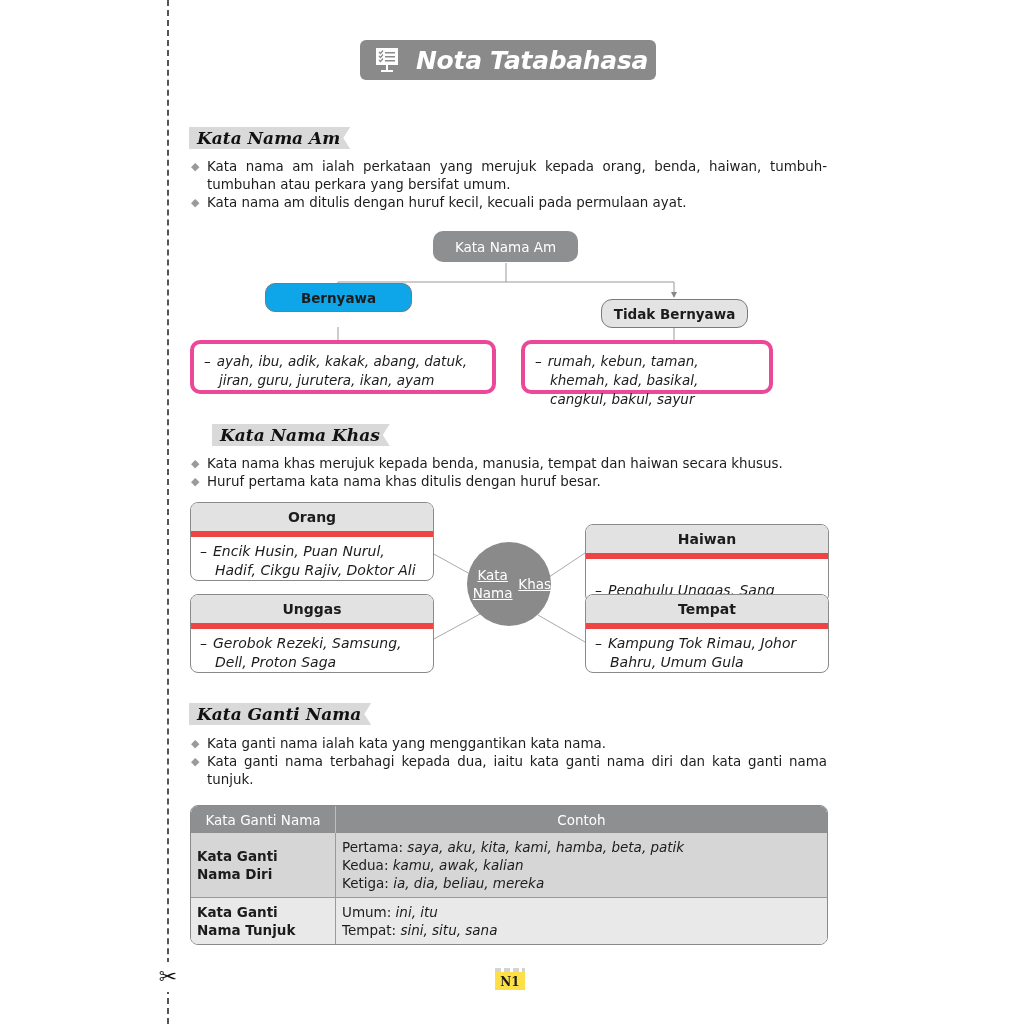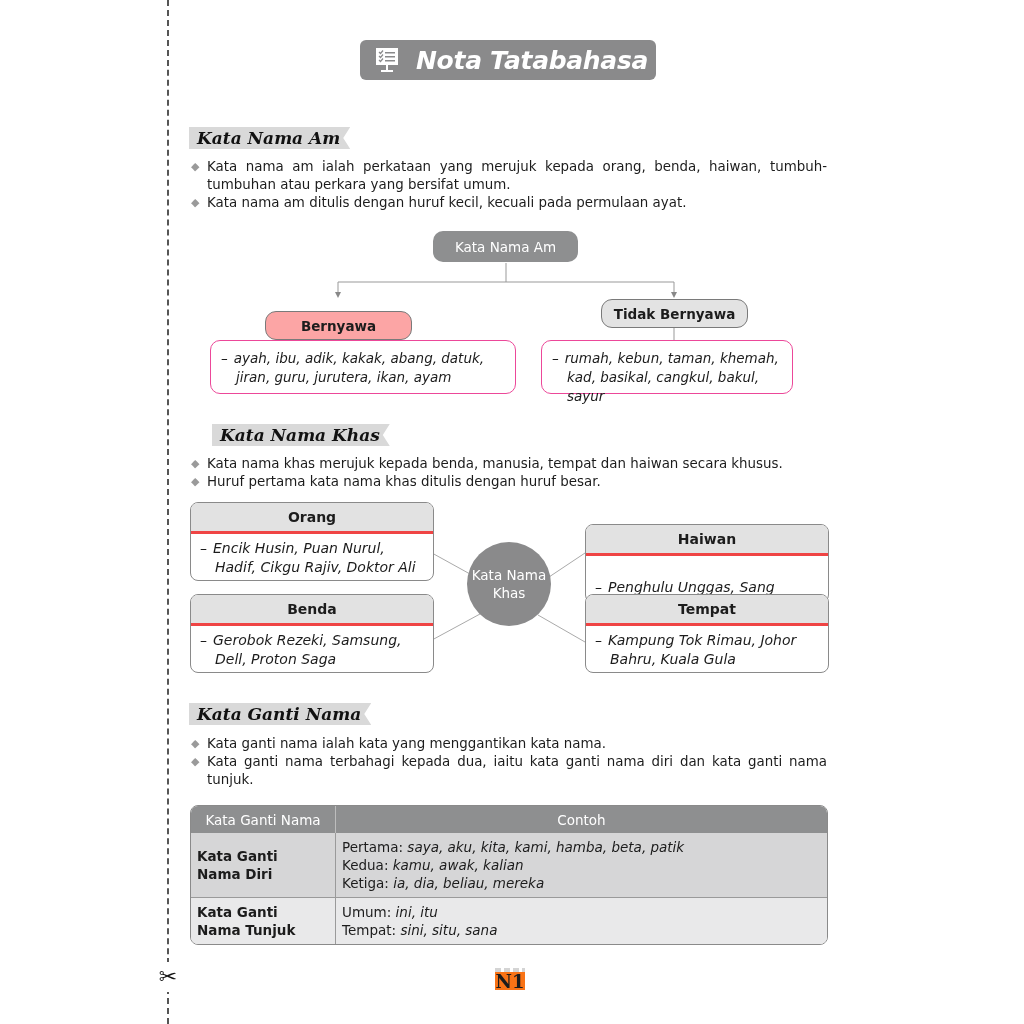--- a/index.html
+++ b/index.html
@@ -16,40 +16,40 @@
                         margin-left:14px; letter-spacing:-0.3px; }
   .sec-head { position:absolute; left:189px; height:22px; background:#d9d9d9;
               font-family:"DejaVu Serif", serif; font-style:italic; font-weight:bold; font-size:17px;
               line-height:22px; padding:0 10px 0 8px; color:#111;
               clip-path: polygon(0 0, 100% 0, calc(100% - 7px) 50%, 100% 100%, 0 100%); }
   .bullets { position:absolute; left:191px; width:636px; font-size:13.4px; line-height:18px; }
   .bullet { position:relative; padding-left:16px; text-align:justify; }
   .bullet .dia { position:absolute; left:0; top:3px; width:9px; height:9px; color:#9a9a9a; font-size:11px; line-height:11px; }
   .pill { position:absolute; border:1px solid #7a7a7a; border-radius:11px; font-size:13.5px;
           display:flex; align-items:center; justify-content:center; }
-  .box { position:absolute; border:1px solid #ec4899; border-radius:10px; background:#fff;
-         font-size:13.5px; font-style:italic; line-height:19px; padding:8px 10px 0 10px; box-sizing:border-box;margin-left:20px; }
+  .box { position:absolute; border:4px solid #ec4899; border-radius:10px; background:#fff;
+         font-size:13.5px; font-style:italic; line-height:19px; padding:8px 10px 0 10px; box-sizing:border-box; }
   .dash { font-style:normal; margin-right:6px; }
   svg.conn { position:absolute; left:0; top:0; }
   .khas { position:absolute; border:1px solid #8a8a8a; border-radius:8px; background:#fff; overflow:hidden; }
-  .khas .hd { height:28px; background:#e2e2e2; border-bottom:3px solid #ef4444; text-align:center;
+  .khas .hd { height:28px; background:#e2e2e2; border-bottom:6px solid #ef4444; text-align:center;
               font-size:14px; font-weight:bold; line-height:28px; }
   .khas .bd { font-size:14px; font-style:italic; line-height:19px; padding:5px 10px 0 9px; }
   .circle { position:absolute; left:467px; top:542px; width:84px; height:84px; border-radius:50%; background:#8a8a8b;
-            color:#fff; font-size:13.5px; text-align:center; display:flex; flex-direction:column; align-items:center; justify-content:center; line-height:18px; }
+            color:#fff; font-size:13.5px; text-align:center; display:flex; flex-direction:row; align-items:center; justify-content:center; line-height:18px;text-decoration:underline; }
   table.kgn { position:absolute; left:190px; top:805px; width:638px; border-collapse:separate; border-spacing:0;
               border:1px solid #8a8a8a; border-radius:8px; overflow:hidden; font-size:13.5px; }
   table.kgn th { background:#8e8f90; color:#fff; font-weight:normal; height:27px; padding:0; }
   table.kgn th:first-child { width:144px; border-right:1px solid #bdbdbd; }
   table.kgn td { padding:4px 6px; vertical-align:middle; line-height:18px; }
   table.kgn td.rh { text-align:left; font-weight:bold; border-right:1px solid #9a9a9a; }
   table.kgn tr.r1 td { background:#d6d6d7; border-bottom:1px solid #9a9a9a; height:56px; }
   table.kgn tr.r2 td { background:#e9e9ea; height:38px; }
-  .page-num { position:absolute; left:495px; top:972px; width:30px; height:18px; background:#f97316;
-              font-family:"DejaVu Serif", serif; font-weight:bold; font-size:18px; text-align:center; line-height:20px; }
+  .page-num { position:absolute; left:495px; top:972px; width:30px; height:18px; background:#fde047;
+              font-family:"DejaVu Serif", serif; font-weight:bold; font-size:12px; text-align:center; line-height:20px; }
   .page-num:before { content:""; position:absolute; left:0; top:-4px; width:30px; height:4px;
                      background: repeating-linear-gradient(90deg,#d4d4d4 0 6px,transparent 6px 9px); }
   i { font-style:italic; }
 </style>
 </head>
 <body>
 
 <div class="cutline"></div>
 <div class="scissors">✂</div>
 
@@ -84,21 +84,21 @@
   <line x1="338" y1="327" x2="338" y2="341" stroke="#999" stroke-width="1"></line>
   <line x1="674" y1="327" x2="674" y2="341" stroke="#999" stroke-width="1"></line>
 
   <line x1="432" y1="553" x2="470" y2="574" stroke="#aaa" stroke-width="1"></line>
   <line x1="432" y1="640" x2="480" y2="614" stroke="#aaa" stroke-width="1"></line>
   <line x1="585" y1="553" x2="549" y2="577" stroke="#aaa" stroke-width="1"></line>
   <line x1="585" y1="642" x2="538" y2="615" stroke="#aaa" stroke-width="1"></line>
 </svg>
 
 <div class="pill" style="left:433px; top:231px; width:145px; height:31px; background:#8e8f90; color:#fff; border:none; border-radius:10px;">Kata Nama Am</div>
-<div class="pill" style="left:265px; top:311px; width:145px; height:27px; background:#fca5a5; font-weight:bold;">Bernyawa</div>
+<div class="pill" style="left:265px; top:283px; width:145px; height:27px; background:#0ea5e9; font-weight:bold;border-radius:10px;">Bernyawa</div>
 <div class="pill" style="left:601px; top:299px; width:145px; height:27px; background:#e3e3e3; font-weight:bold;">Tidak Bernyawa</div>
 
 <div class="box" style="left:190px; top:340px; width:306px; height:54px;">
   <div style="padding-left:15px; text-indent:-15px;"><span class="dash">–</span><span>ayah, ibu, adik, kakak, abang, datuk, jiran, guru, jurutera, ikan, ayam</span></div>
 </div>
 <div class="box" style="left:521px; top:340px; width:252px; height:54px;">
   <div style="padding-left:15px; text-indent:-15px;"><span class="dash">–</span><span>rumah, kebun, taman, khemah, kad, basikal, cangkul, bakul, sayur</span></div>
 </div>
 
 <div class="sec-head" style="top:424px;margin-left:23px;">Kata Nama Khas</div>
@@ -109,26 +109,26 @@
 
 <div class="khas" style="left:190px; top:502px; width:242px; height:77px;">
   <div class="hd">Orang</div>
   <div class="bd" style="padding-left:24px; text-indent:-15px;"><span class="dash">–</span><span>Encik Husin, Puan Nurul, Hadif, Cikgu Rajiv, Doktor Ali</span></div>
 </div>
 <div class="khas" style="left:585px; top:524px; width:242px; height:77px;">
   <div class="hd">Haiwan</div>
   <div class="bd" style="padding-left:24px; text-indent:-15px;margin-top:17px;"><span class="dash">–</span><span>Penghulu Unggas, Sang Kancil, Pak Belang, Si Putih</span></div>
 </div>
 <div class="khas" style="left:190px; top:594px; width:242px; height:77px;">
-  <div class="hd">Benda</div>
+  <div class="hd">Unggas</div>
   <div class="bd" style="padding-left:24px; text-indent:-15px;"><span class="dash">–</span><span>Gerobok Rezeki, Samsung, Dell, Proton Saga</span></div>
 </div>
 <div class="khas" style="left:585px; top:594px; width:242px; height:77px;">
   <div class="hd">Tempat</div>
-  <div class="bd" style="padding-left:24px; text-indent:-15px;"><span class="dash">–</span><span>Kampung Tok Rimau, Johor Bahru, Kuala Gula</span></div>
+  <div class="bd" style="padding-left:24px; text-indent:-15px;"><span class="dash">–</span><span>Kampung Tok Rimau, Johor Bahru, Umum Gula</span></div>
 </div>
 
 <div class="circle">
   <span>Kata Nama</span>
   <span>Khas</span>
 </div>
 
 <div class="sec-head" style="top:703px;">Kata Ganti Nama</div>
 <div class="bullets" style="top:735px;">
   <div class="bullet"><span class="dia">◆</span><span>Kata ganti nama ialah kata yang menggantikan kata nama.</span></div>

